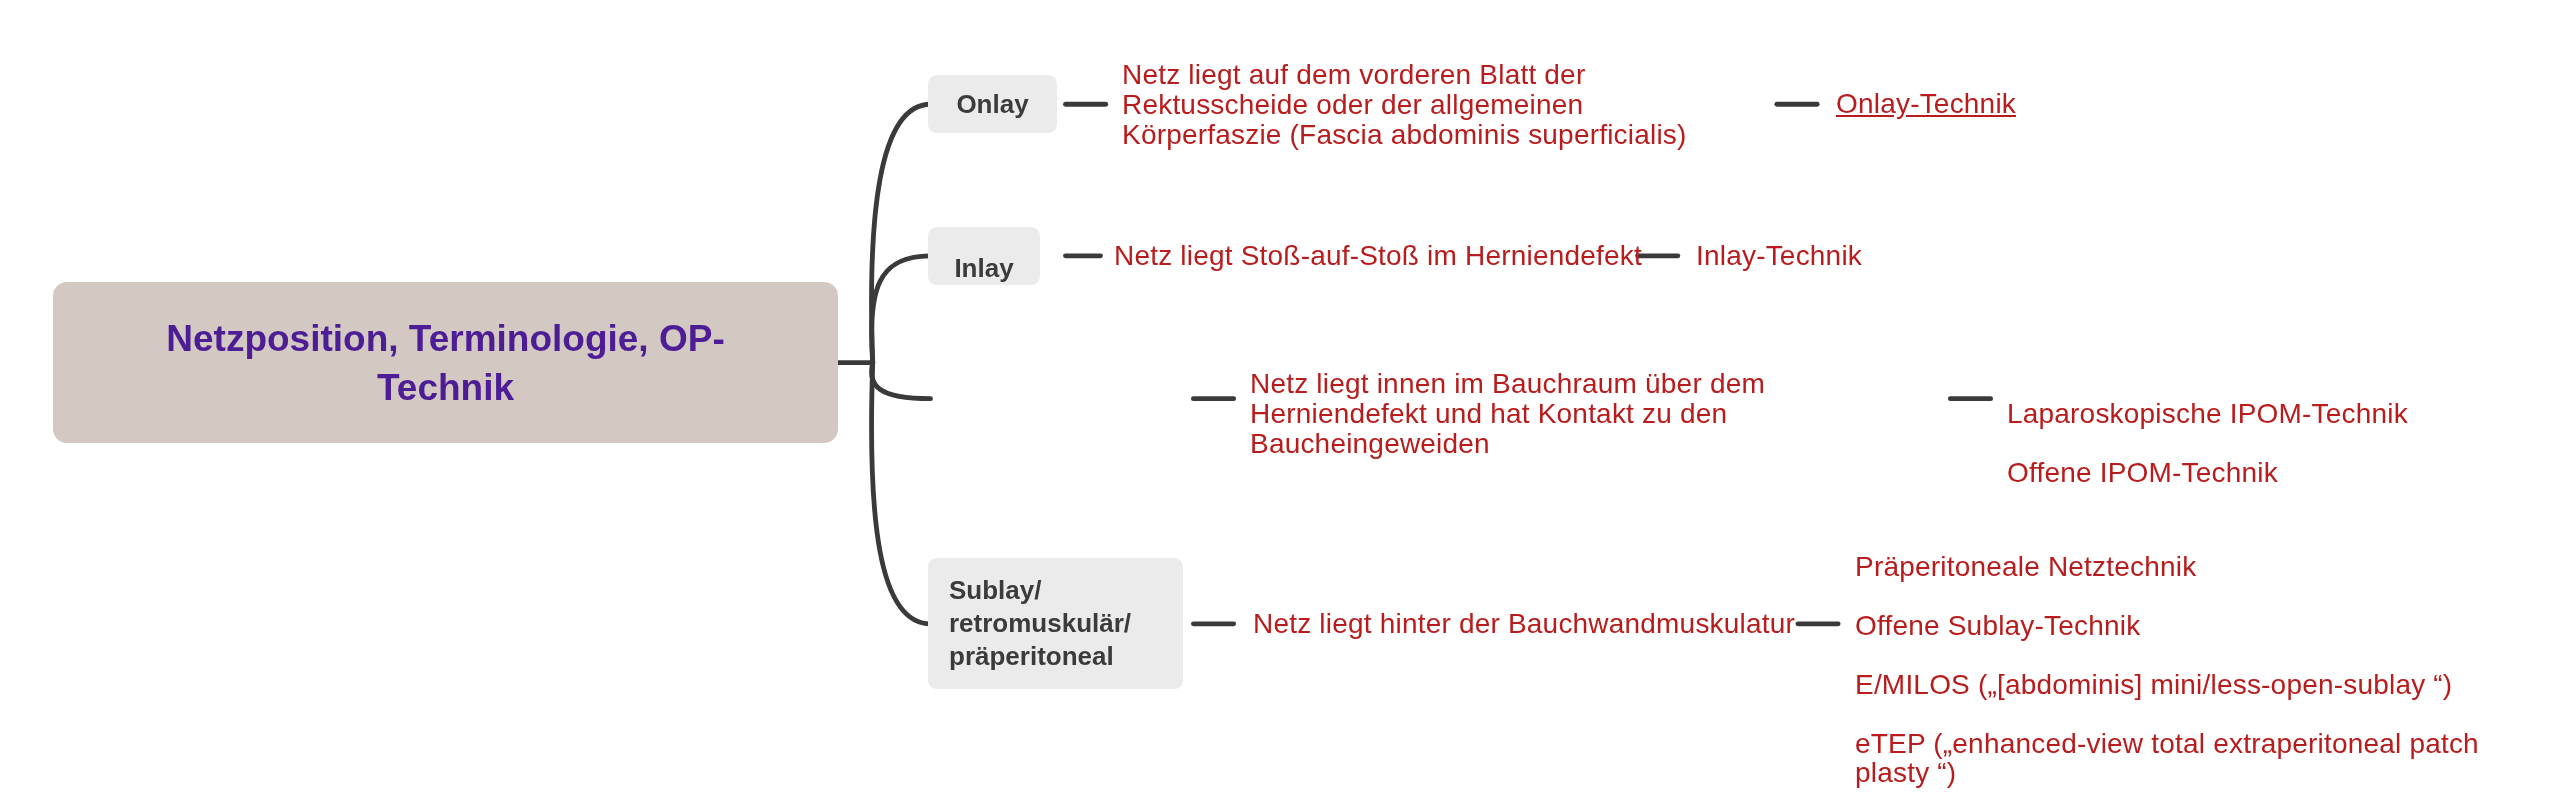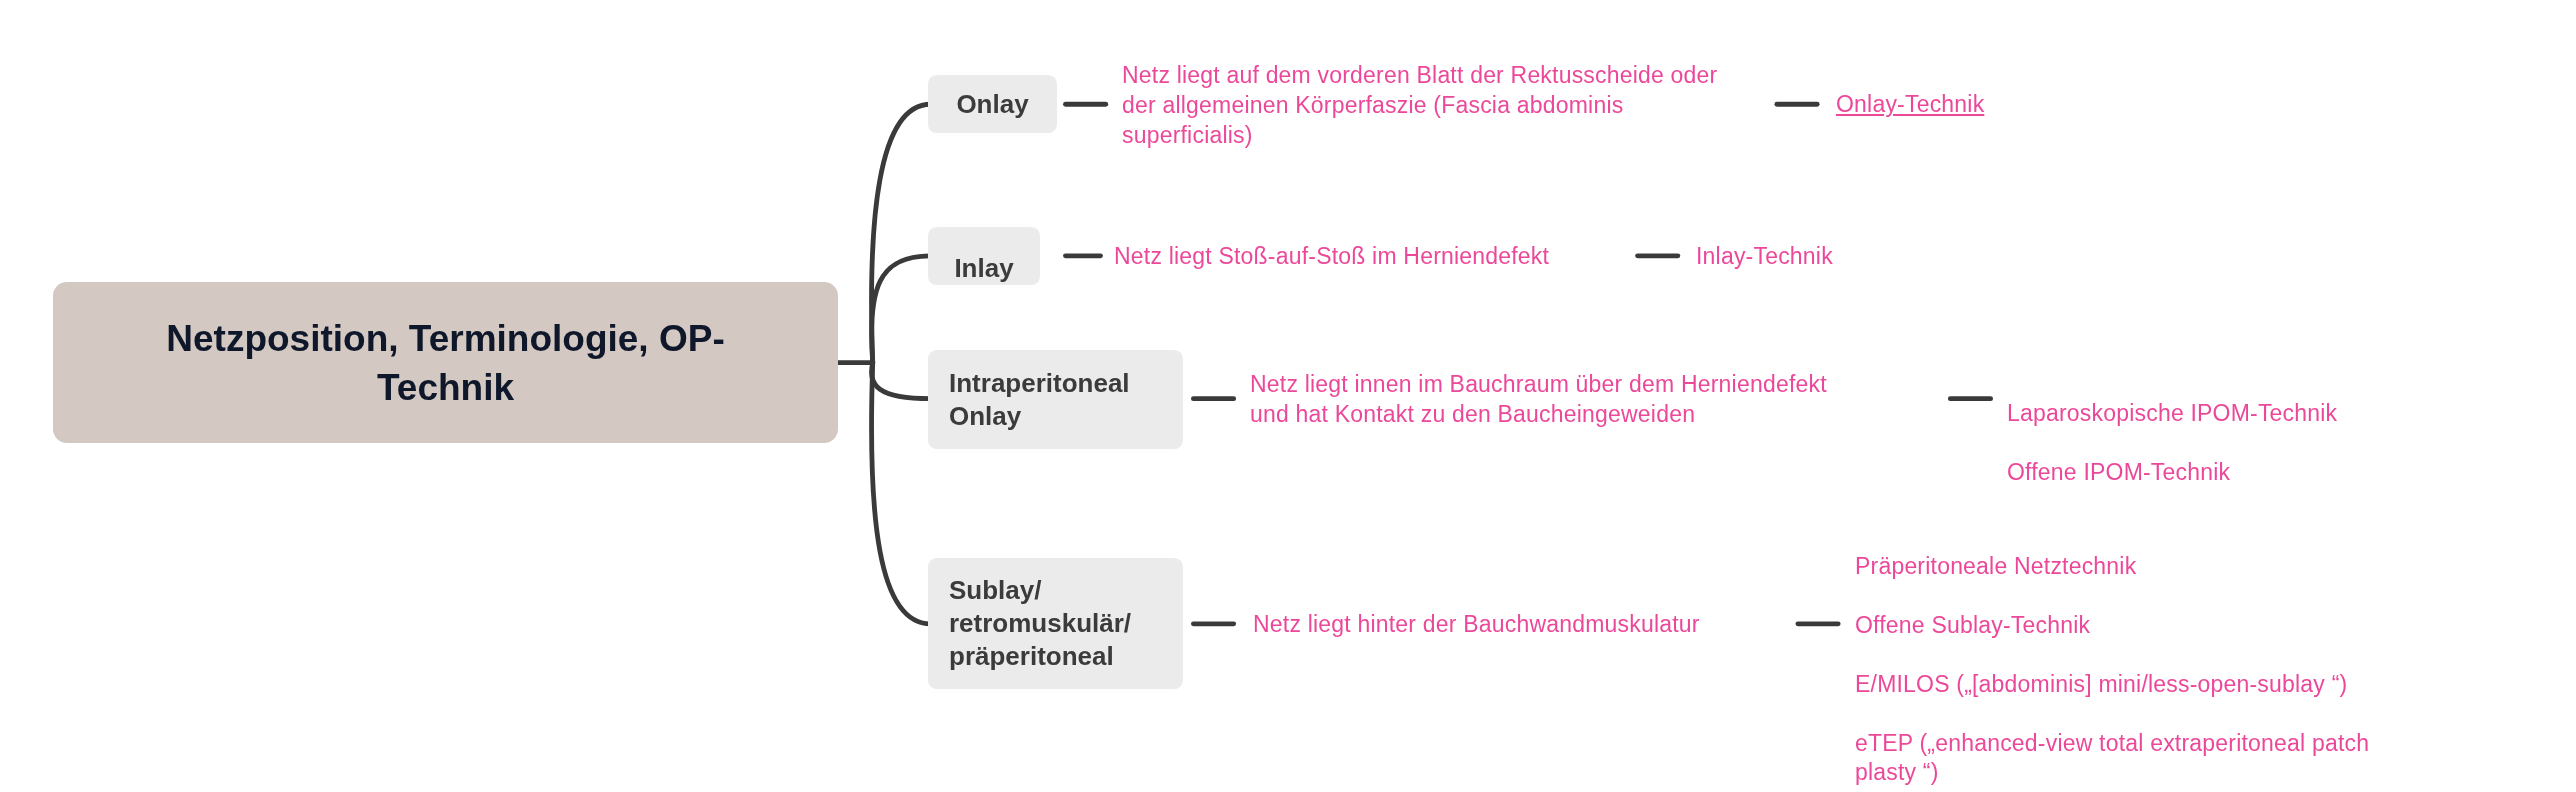--- a/index.html
+++ b/index.html
@@ -35,38 +35,38 @@
   .node.center { justify-content: center; }
   .node.leftpad { padding-left: 21px; padding-right: 10.5px; }
   .node.multiline { white-space: pre-line; }
   .root-node {
     position: absolute;
     z-index: 2;
     left: 53px; top: 282px;
     width: 785px; height: 161px;
     background: #d3c8c2;
     border-radius: 14px;
-    color: #0f172a;
+    color: #4c1d95;
     font-weight: 700;
     font-size: 37px;
     line-height: 49px;
     display: flex;
     align-items: center;
     justify-content: center;
     text-align: center;
     box-sizing: border-box;
     padding: 0 65px;
   }
   .txt {
     position: absolute;
     z-index: 2;
-    font-size: 23px;
+    font-size: 28px;
     line-height: 30px;
     letter-spacing: 0.2px;
-    color: #ec4899;
+    color: #b91c1c;
     white-space: pre-line;
   }
   .tech-list .tech-item { line-height: 29px; white-space: pre-line; }
 
   
   #node-onlay  { left: 928px; top: 75px;  width: 129px; height: 58px; }
   #desc-onlay  { left: 1122px; top: 60px;  width: 613px; }
   #tech-onlay  { left: 1836px; top: 89px; text-decoration: underline; }
   
   #node-inlay  { left: 928px; top: 227px; width: 112px; height: 58px; align-items: flex-end; }
@@ -115,23 +115,20 @@
   </div>
   <div class="txt" id="desc-onlay">Netz liegt auf dem vorderen Blatt der Rektusscheide oder der allgemeinen Körperfaszie (Fascia abdominis superficialis)</div>
   <div class="txt" id="tech-onlay">Onlay-Technik</div>
 
   <div class="node center" id="node-inlay">
     <span>Inlay</span>
   </div>
   <div class="txt" id="desc-inlay">Netz liegt Stoß-auf-Stoß im Herniendefekt</div>
   <div class="txt" id="tech-inlay">Inlay-Technik</div>
 
-  <div class="node leftpad" id="node-ipom">
-    <span>Intraperitoneal Onlay</span>
-  </div>
   <div class="txt tech-list" id="tech-ipom">
     <div class="tech-item">Laparoskopische IPOM-Technik</div>
     <div class="tech-item">Offene IPOM-Technik</div>
   </div>
   <div class="txt" id="desc-ipom">Netz liegt innen im Bauchraum über dem Herniendefekt und hat Kontakt zu den Baucheingeweiden</div>
 
   <div class="node leftpad multiline" id="node-sublay">
     <span>Sublay/
 retromuskulär/
 präperitoneal</span>

